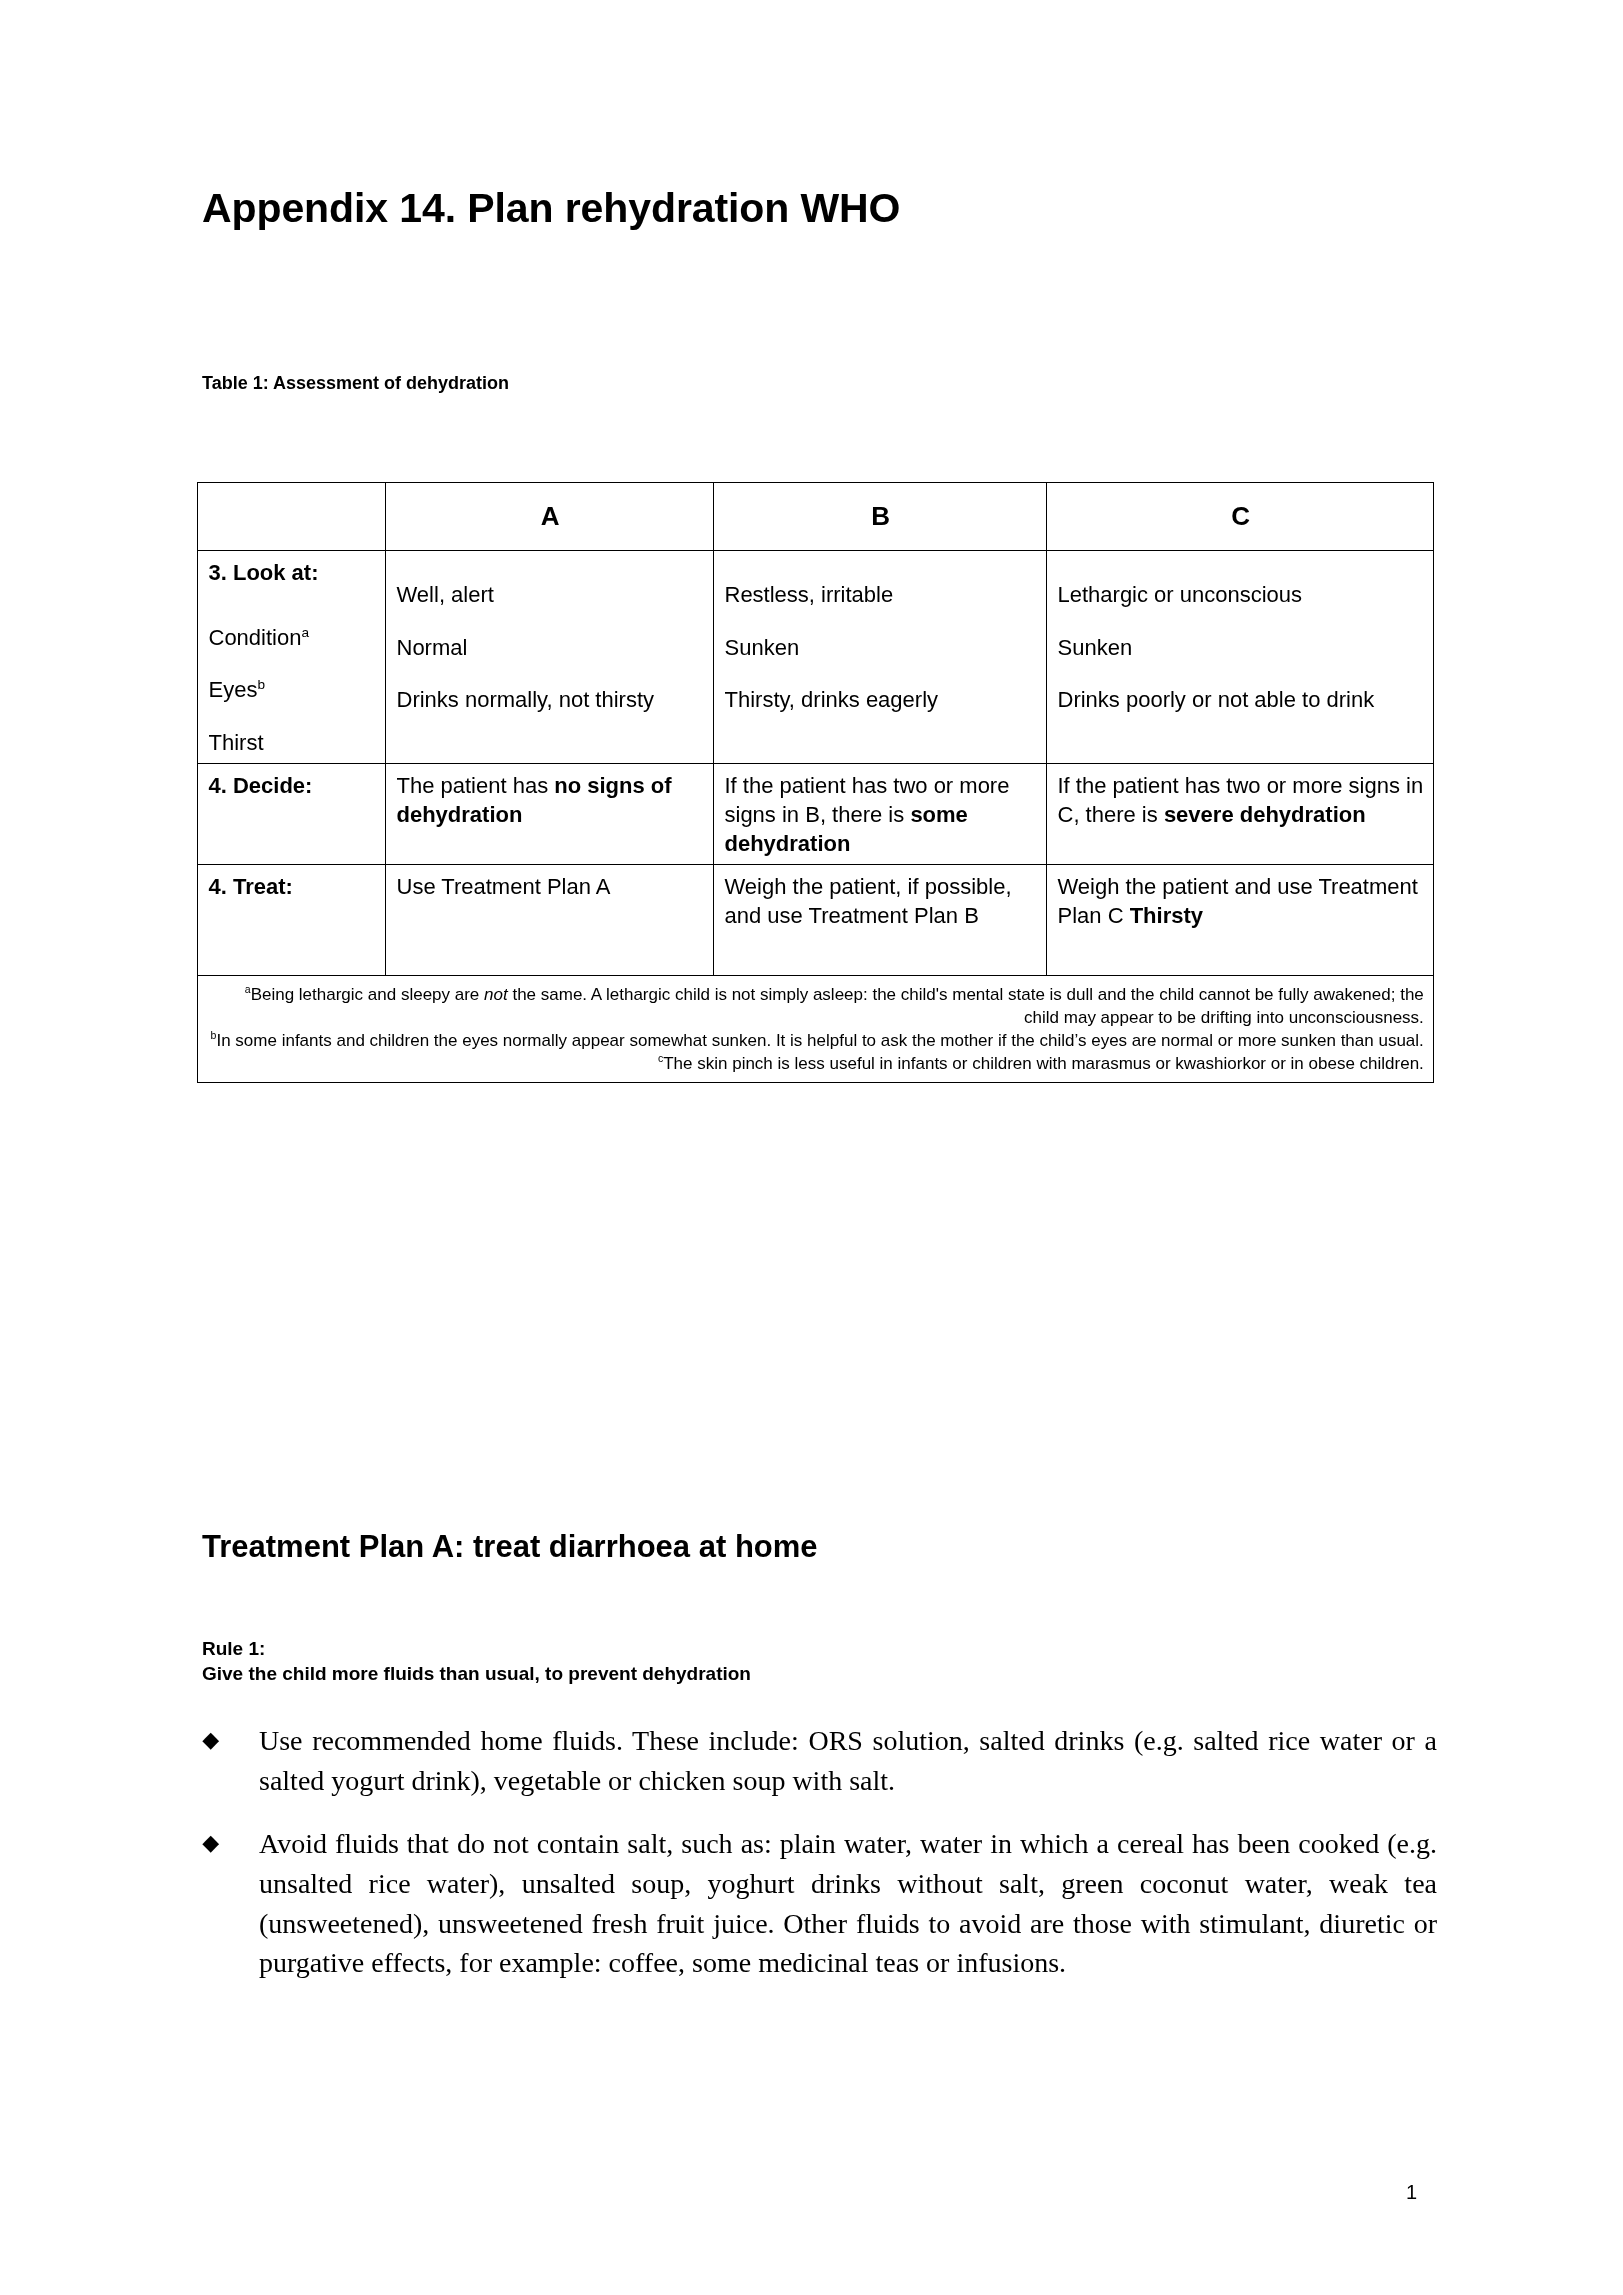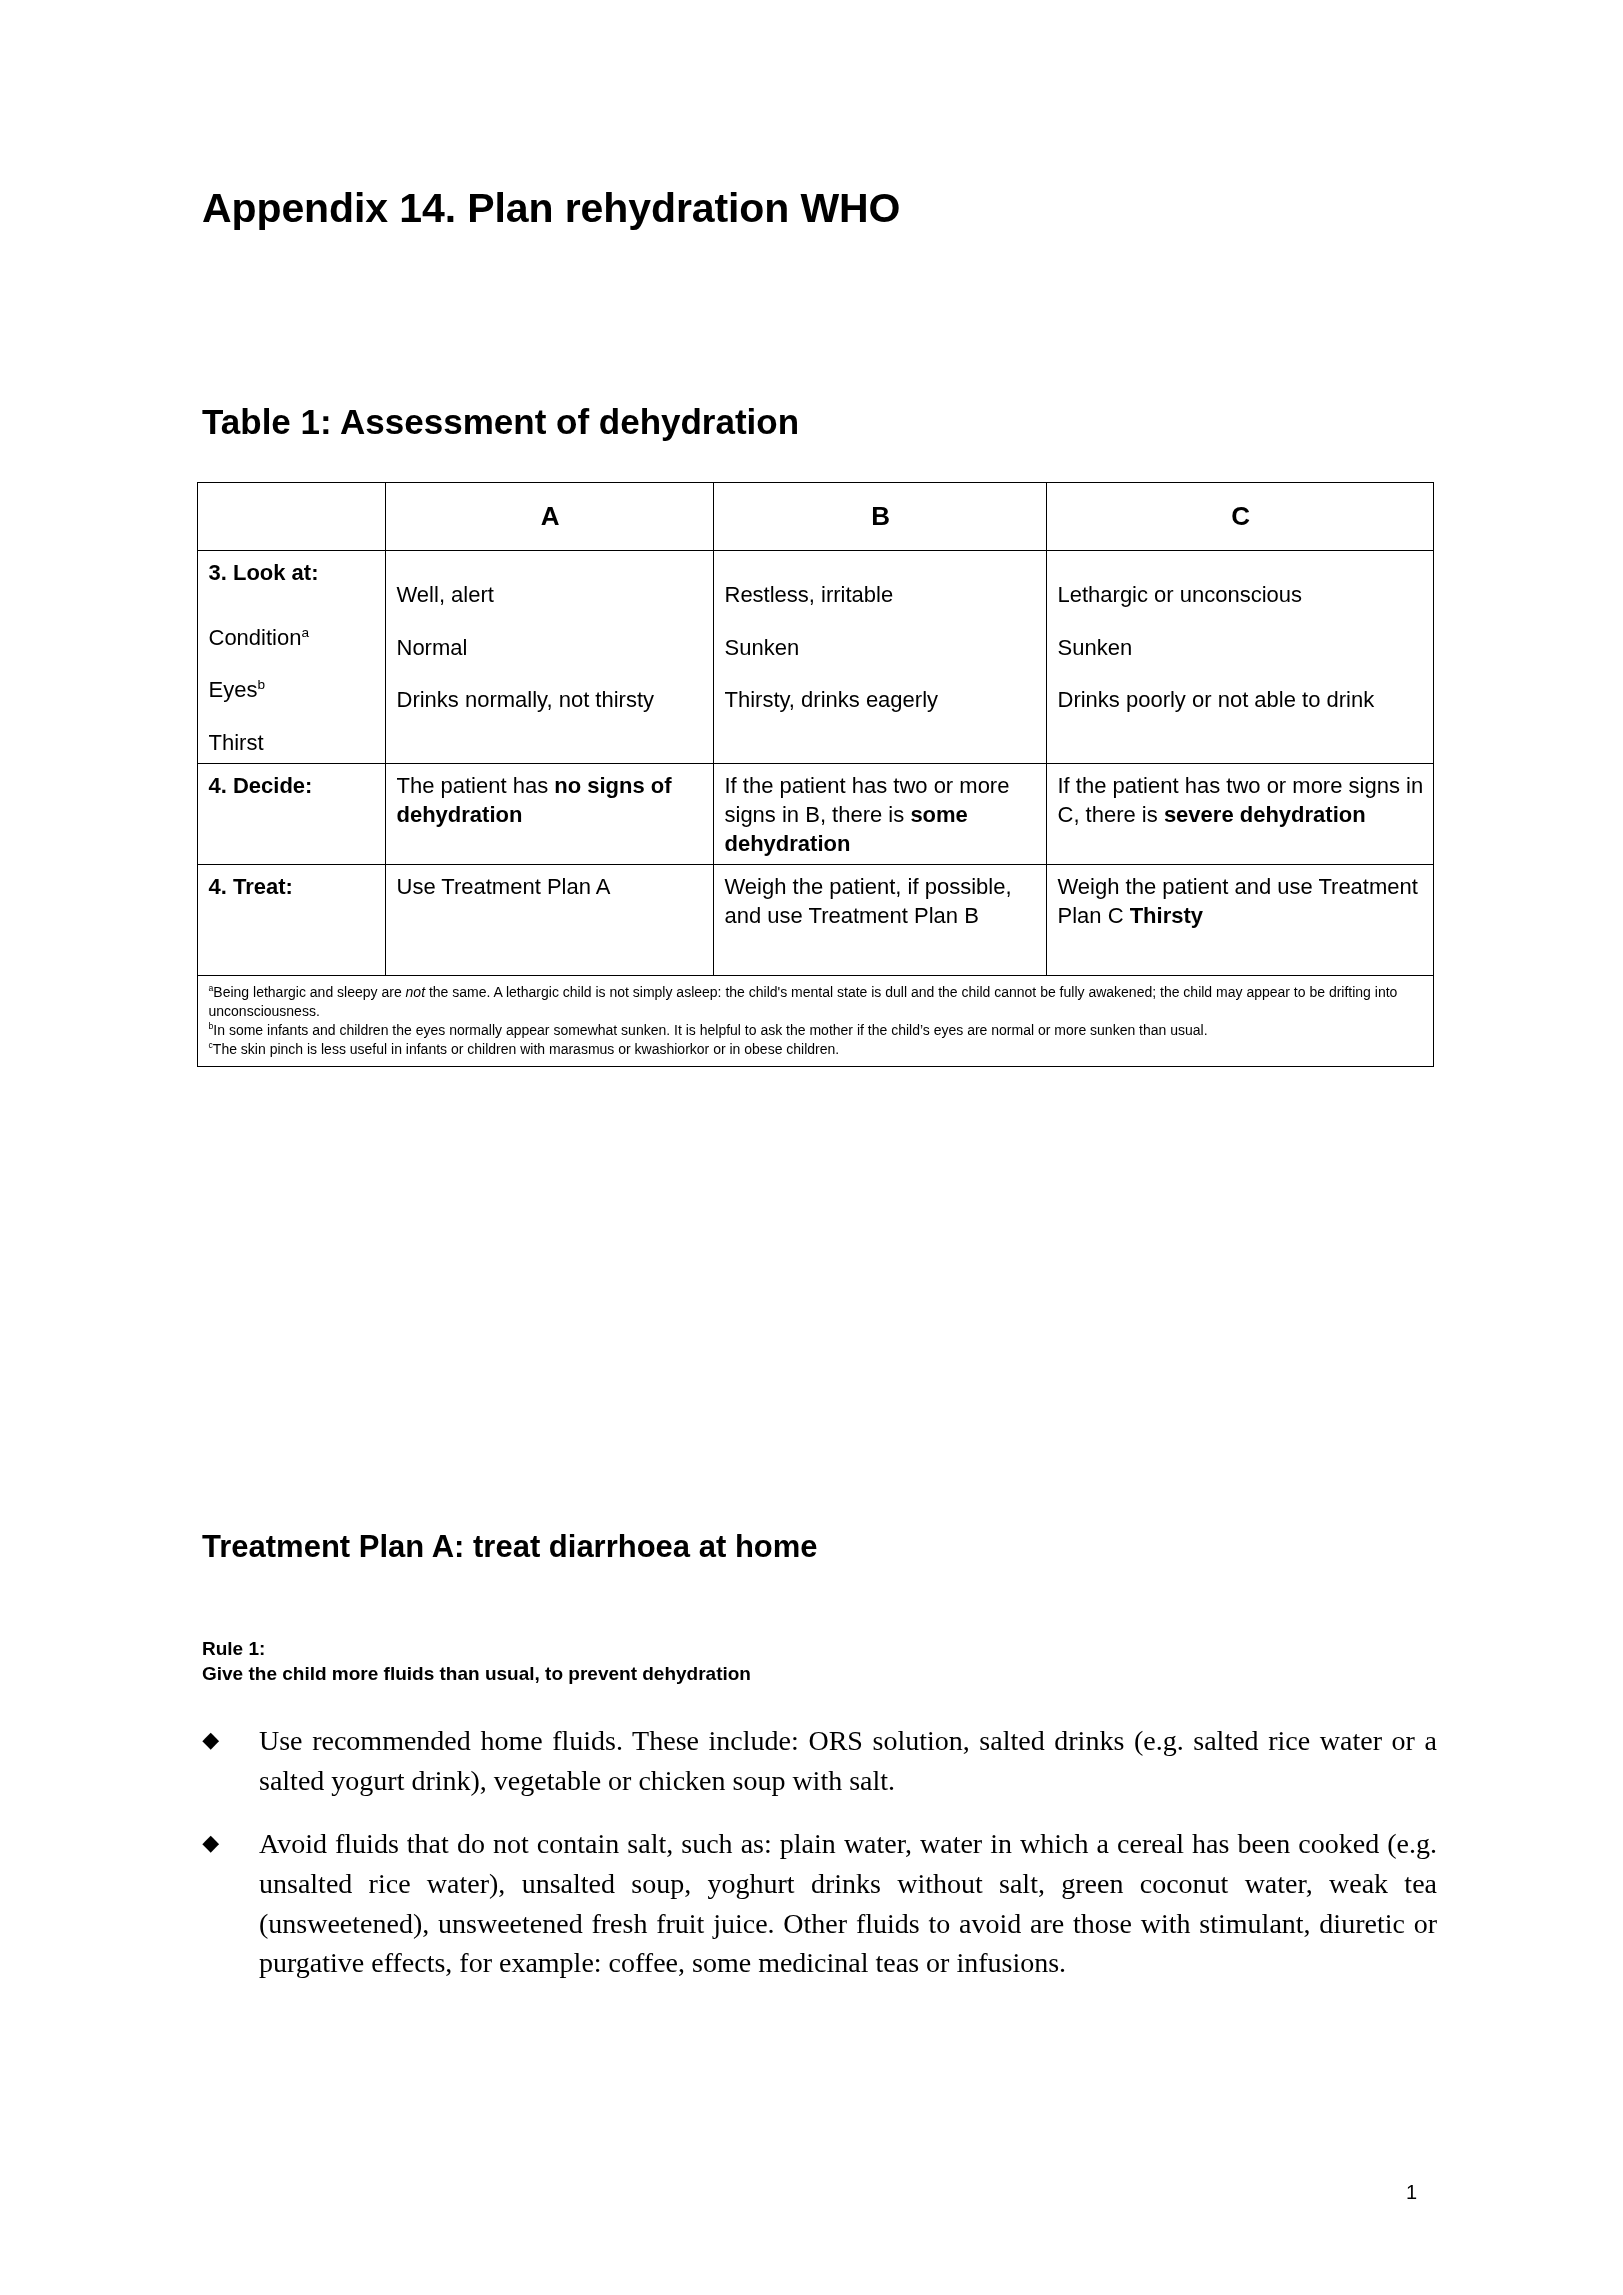--- a/index.html
+++ b/index.html
@@ -33,25 +33,24 @@
     font-weight: bold;
     letter-spacing: -0.1px;
     line-height: 1.15;
     white-space: nowrap;
   }
 
   .table-caption {
     position: absolute;
     left: 198px;
     top: 373px;
-    font-size: 35px;
+    font-size: 18px;
     font-weight: bold;
     line-height: 1.2;
     white-space: nowrap;
-    margin-top: 28px;
   }
 
   
   .assess-table {
     position: absolute;
     left: 193px;
     top: 482px;
     width: 1237px;
     border-collapse: collapse;
     table-layout: fixed;
@@ -83,23 +82,24 @@
 
   .lbl-strong { font-weight: bold; display: block; }
   .txt-line { display: block; }
   .pad-top-1 { margin-top: 36px; }
   .pad-top-2 { margin-top: 23.6px; }
   .cell-pad-top { padding-top: 29px !important; }
   b.inline-b { font-weight: bold; }
   sup { font-size: 0.62em; vertical-align: super; line-height: 0; }
 
   .footnote-cell {
-    font-size: 14px;
+    font-size: 17px;
     line-height: 1.36;
     padding: 7.9px 10.5px 9.2px 10.5px;
+    text-align: right;
   }
   .footnote-cell p { margin: 0; }
   .footnote-cell i { font-style: italic; }
 
   
   .plan-heading {
     position: absolute;
     left: 198px;
     top: 1528px;
     font-size: 31px;

